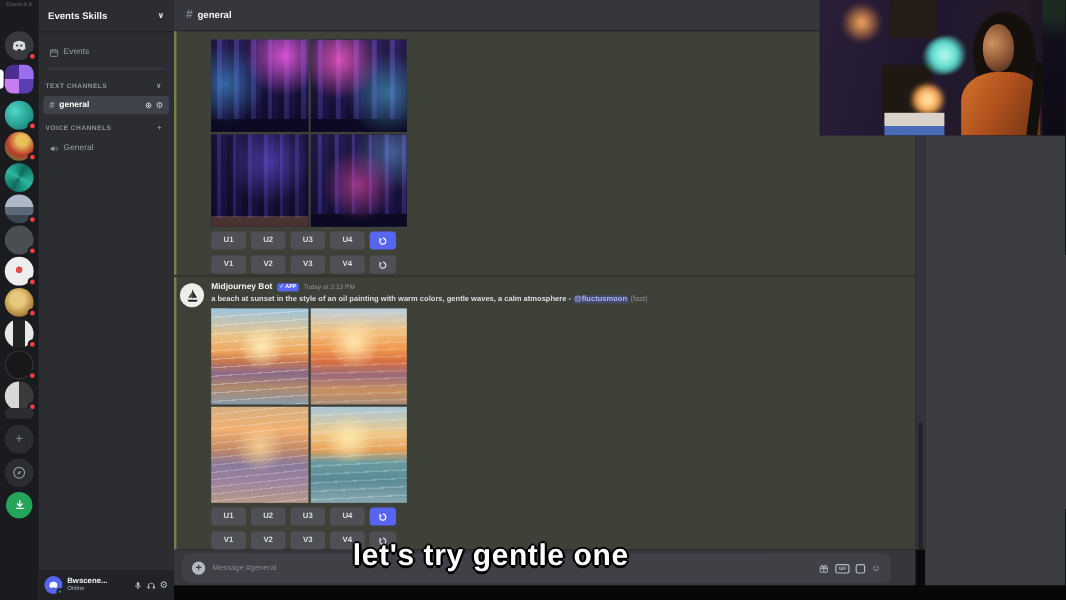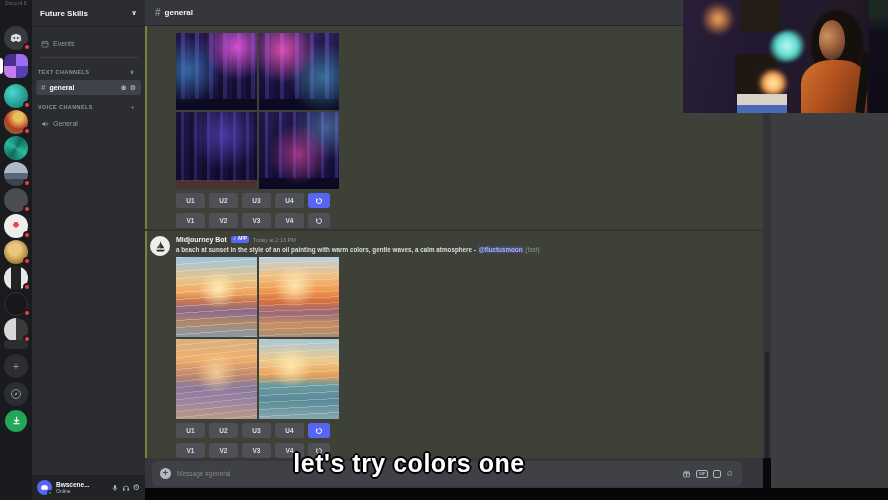--- a/index.html
+++ b/index.html
@@ -155,21 +155,21 @@
     <div class="railbtn" style="top:410px;width:22px;height:22px;left:5px;background:#23a55a;color:#fff;font-size:10px;line-height:22px;">
       <svg width="11" height="11" viewBox="0 0 24 24" style="margin-top:5px;">
           <path d="M12 4v10M7 10l5 5 5-5" fill="none" stroke="#fff" stroke-width="2.4"></path>
           <path d="M5 19h14" stroke="#fff" stroke-width="2.4"></path>
         </svg>
     </div>
   </div>
 
   <div class="sidebar">
     <div class="guildheader">
-      <span>Future Skills</span>
+      <span>Events Skills</span>
       <span class="chev">∨</span>
     </div>
 
     <div class="sideitem" style="top:36px;">
       <svg width="8" height="8" viewBox="0 0 24 24">
           <rect x="3" y="5" width="18" height="16" rx="2" fill="none" stroke="#949ba4" stroke-width="2"></rect>
           <path d="M3 10h18M8 3v4M16 3v4" stroke="#949ba4" stroke-width="2"></path>
         </svg>
       <span>Events</span>
     </div>
@@ -349,15 +349,15 @@
     <div class="cam-el" style="left:86px;top:30px;width:36px;height:32px;background:radial-gradient(circle,#a8f5ea 10%,#5cd8cc 45%,rgba(40,120,120,.2) 75%,transparent 100%);border-radius:60% 40% 55% 45%;filter:blur(1.5px);"></div>
     <div class="cam-el" style="left:76px;top:70px;width:28px;height:26px;background:radial-gradient(circle,#ffe2a0 15%,#f5a050 50%,transparent 80%);border-radius:50%;filter:blur(2px);"></div>
     <div class="cam-el" style="left:54px;top:94px;width:50px;height:19px;background:linear-gradient(180deg,#d8d2c8 0 60%,#4a6ab8 60%);"></div>
     <div class="cam-el" style="left:128px;top:10px;width:52px;height:66px;background:#15100c;border-radius:50% 50% 45% 45%;filter:blur(1px);"></div>
     <div class="cam-el" style="left:136px;top:20px;width:26px;height:40px;background:radial-gradient(circle at 30% 40%,#cf9260 0%,#8a5434 55%,#3a241a 100%);border-radius:50% 50% 48% 48%;"></div>
     <div class="cam-el" style="left:118px;top:60px;width:66px;height:53px;background:linear-gradient(120deg,#d4742e 0%,#b2521e 45%,#6e3214 100%);border-radius:45% 40% 0 0;"></div>
     <div class="cam-el" style="left:176px;top:52px;width:9px;height:61px;background:#12100d;transform:rotate(7deg);"></div>
     <div class="cam-el" style="left:186px;top:0;width:19px;height:113px;background:linear-gradient(180deg,#1c2a22 0 12%,#120e1c 30%,#0e0a16 100%);"></div>
   </div>
 
-  <div class="sub en">let's try colors one</div>
+  <div class="sub en">let's try gentle one</div>
 
 </div>
 
 </body></html>

